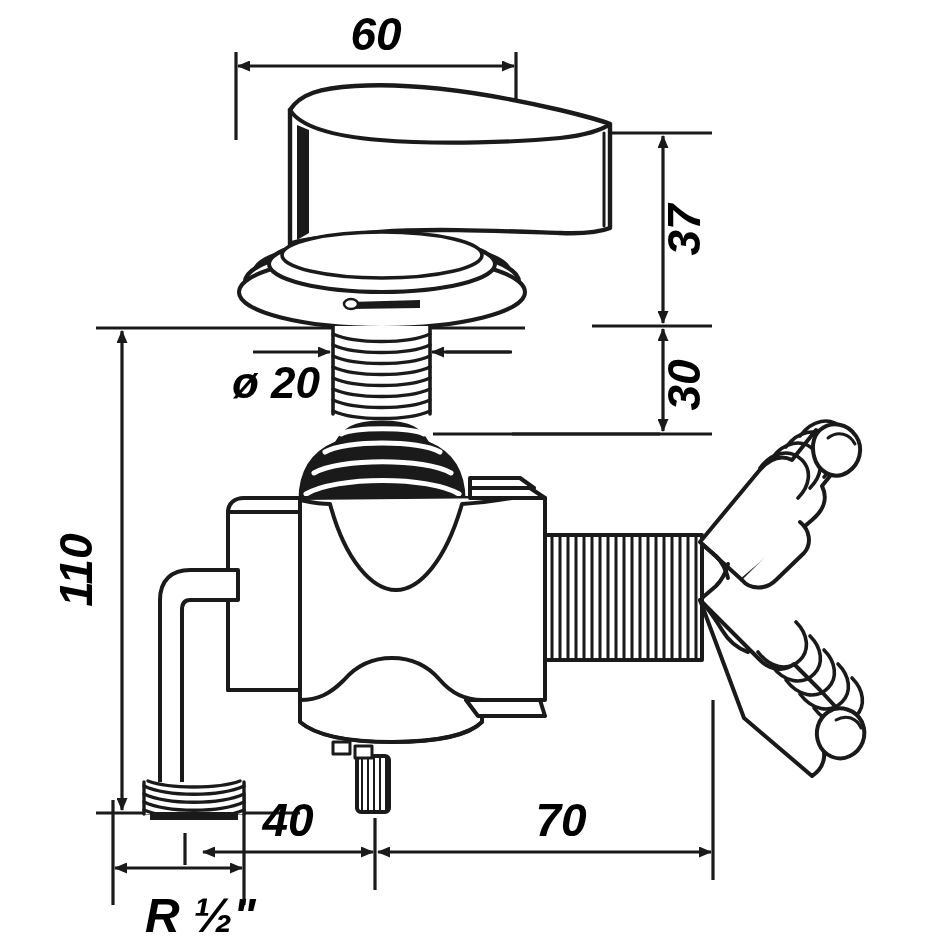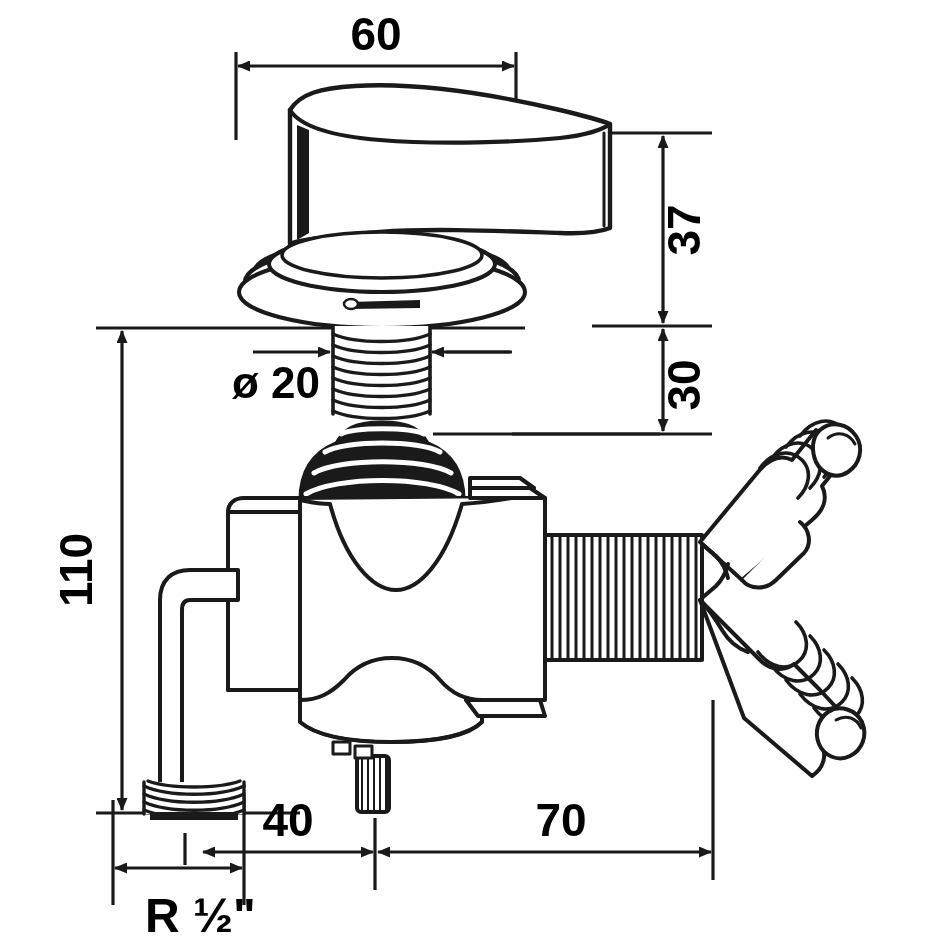--- a/index.html
+++ b/index.html
@@ -1,20 +1,20 @@
 <!DOCTYPE html>
 <html><head>
 <meta charset="utf-8">
 <style>
   html,body{margin:0;padding:0;background:#ffffff;}
   body{
     font-family:"Liberation Sans", sans-serif;
     width:951px;height:951px;overflow:hidden;
   }
-  #stage{position:relative;width:847px;height:951px;background:#15803d;}
+  #stage{position:relative;width:847px;height:951px;background:#15803d;font-style:italic;}
   #stage svg{display:block;}
   .dimtext{
     font-family:"Liberation Sans", sans-serif;
     font-weight:700;
     fill:#000;
   }
 </style>
 </head>
 <body>
 

